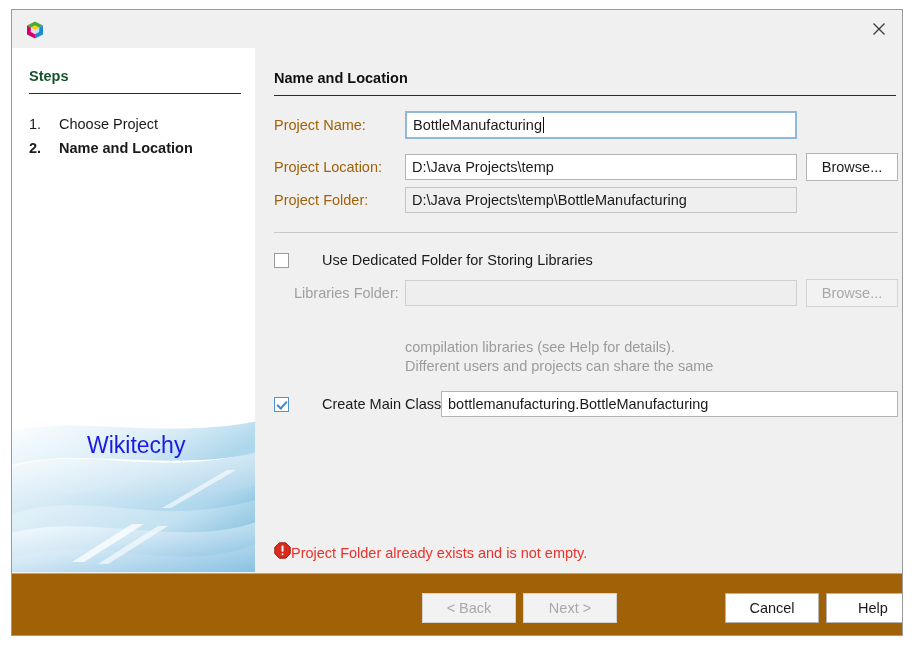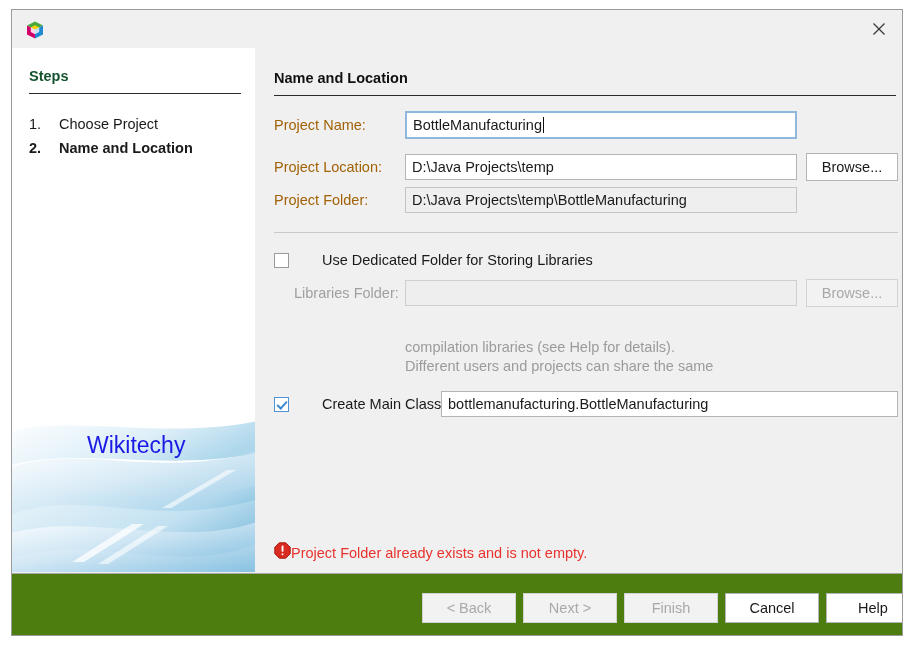--- a/index.html
+++ b/index.html
@@ -272,21 +272,21 @@
     white-space: nowrap;
   }
 
   
   .footer {
     position: absolute;
     left: 0;
     top: 563px;
     width: 100%;
     height: 64px;
-    background: #4d7c0f;
+    background: #a16207;
     border-top: 1px solid #a8a8a8;
   }
 </style>
 </head>
 <body>
 
 <div class="dialog">
 
   <div class="titlebar">
     <div class="title-icon">
@@ -404,18 +404,17 @@
           <rect x="7.6" y="11.2" width="1.9" height="2.0" rx="0.9" fill="#ffffff"></rect>
         </svg>
       </span>
       <span class="error-text">Project Folder already exists and is not empty.</span>
     </div>
   </div>
 
   <div class="footer">
     <div class="btn disabled" style="left:410px; top:19px; width:94px; height:30px;">&lt; Back</div>
     <div class="btn disabled" style="left:511px; top:19px; width:94px; height:30px;">Next &gt;</div>
-    <div class="btn disabled" style="left:612px; top:19px; width:94px; height:30px;">Finish</div>
     <div class="btn" style="left:713px; top:19px; width:94px; height:30px;">Cancel</div>
     <div class="btn" style="left:814px; top:19px; width:94px; height:30px;">Help</div>
   </div>
 
 </div>
 
 </body></html>

